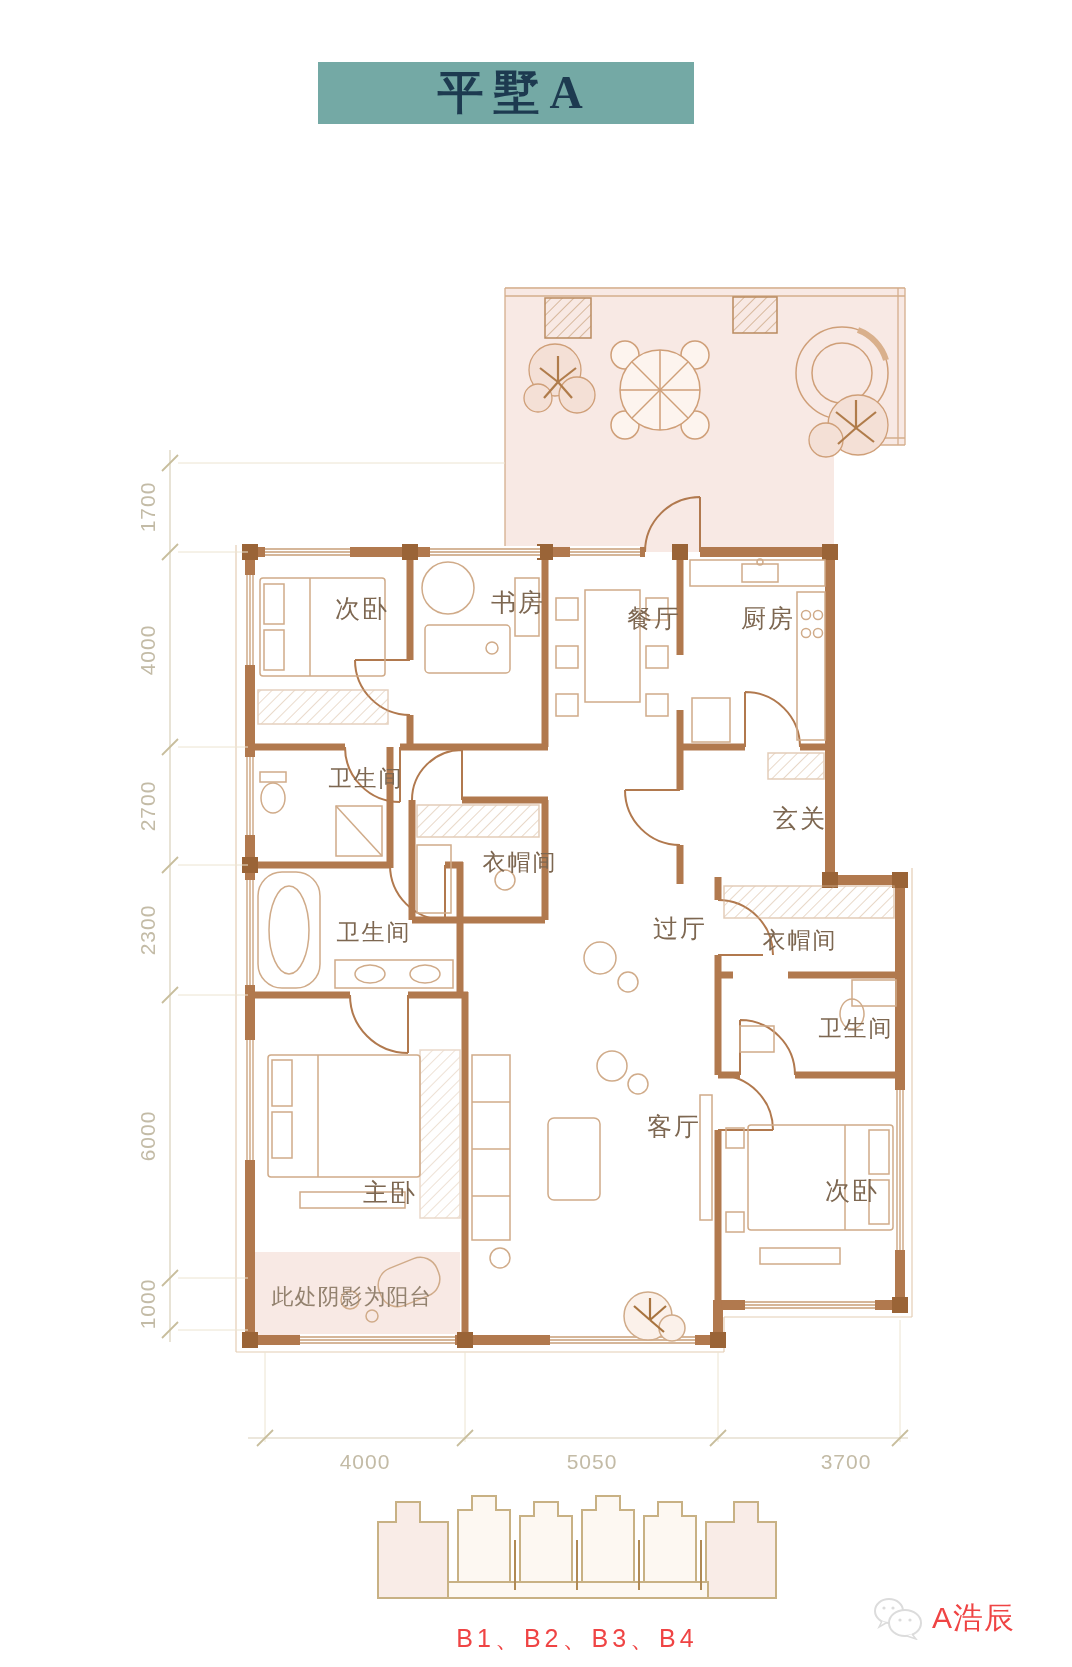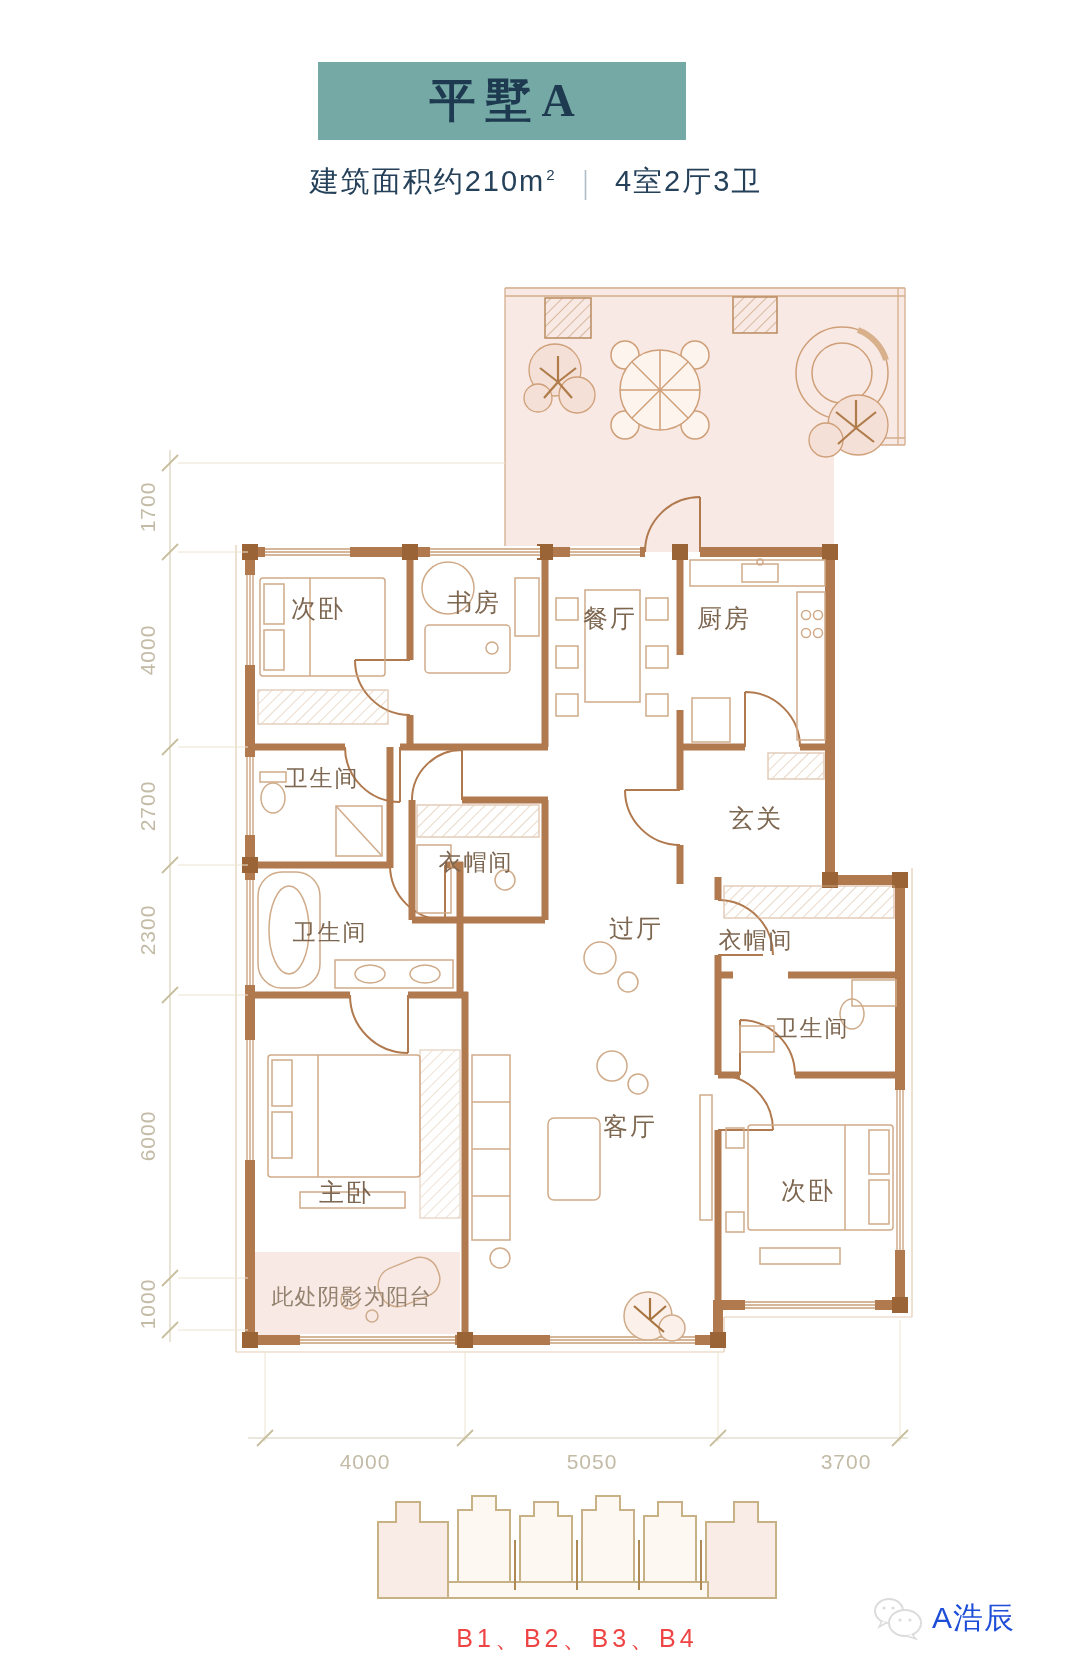--- a/index.html
+++ b/index.html
@@ -1,53 +1,48 @@
 <!DOCTYPE html>
 <html><head>
 <meta charset="utf-8">
 <style>
   html,body{margin:0;padding:0;background:#ffffff;}
   .canvas{position:relative;width:1072px;height:1667px;background:#ffffff;overflow:hidden;
           font-family:"Liberation Sans","DejaVu Sans",sans-serif;}
-  .banner{position:absolute;left:318px;top:62px;width:368px;height:78px;background:#74a9a5;
-          display:flex;align-items:center;justify-content:center;}
+  .banner{position:absolute;left:318px;top:62px;width:368px;height:62px;background:#74a9a5;
+          display:flex;align-items:center;justify-content:center;padding-left:8px;}
   .banner .t{font-family:"Liberation Serif","DejaVu Serif",serif;font-size:46px;font-weight:600;
           color:#1d3a50;letter-spacing:10px;padding-left:10px;}
   .subtitle{position:absolute;left:0;top:162px;width:1072px;display:flex;align-items:center;
           justify-content:center;color:#25415a;font-size:29px;letter-spacing:2px;}
   .subtitle .sup{font-size:15px;vertical-align:super;margin-left:1px;}
   .subtitle .div{color:#aebcc6;font-weight:200;margin:0 24px;font-size:32px;transform:scaleX(.6);}
   .plan-svg{position:absolute;left:0;top:0;width:1072px;height:1667px;}
   .room-label{position:absolute;transform:translate(-50%,-50%);color:#7d6751;font-size:25px;
-          font-weight:500;letter-spacing:2px;white-space:nowrap;}
+          font-weight:500;letter-spacing:2px;white-space:nowrap;margin-left:44px;}
   .room-label.small{font-size:23px;}
   .balcony-note{position:absolute;transform:translate(-50%,-50%);color:#93826f;font-size:22px;
           letter-spacing:1px;white-space:nowrap;}
   .dim{position:absolute;color:#c3bba6;font-size:21px;letter-spacing:1px;white-space:nowrap;}
   .dim.v{transform:translate(-50%,-50%) rotate(-90deg);}
   .dim.h{transform:translate(-50%,-50%);}
   .keyplan-caption{position:absolute;left:577px;top:1638px;transform:translate(-50%,-50%);
           color:#ef4444;font-size:25px;letter-spacing:4px;white-space:nowrap;}
   .watermark{position:absolute;left:872px;top:1596px;display:flex;align-items:center;gap:8px;
-          color:#1d4ed8;font-size:30px;letter-spacing:1px;text-shadow:1px 1px 0 #ffffff;}
+          color:#ef4444;font-size:30px;letter-spacing:1px;text-shadow:1px 1px 0 #ffffff;}
 </style>
 </head>
 <body>
 
 <div class="canvas">
 
   <div class="banner">
     <span class="t">平墅A</span>
   </div>
 
-  <div class="subtitle">
-    <span><span>建筑面积约210m</span><span class="sup">2</span></span>
-    <span class="div">|</span>
-    <span>4室2厅3卫</span>
-  </div>
 
   <svg class="plan-svg" viewBox="0 0 1072 1667">
     <defs>
       <pattern id="hatch" width="8" height="8" patternUnits="userSpaceOnUse" patternTransform="rotate(45)">
         <line x1="0" y1="0" x2="0" y2="8" stroke="#c9a27c" stroke-width="1.4"></line>
       </pattern>
     </defs>
 
     <g>
       <path d="M505,287 L905,287 L905,445 L834,445 L834,552 L505,552 Z" fill="#f8e9e4"></path>

